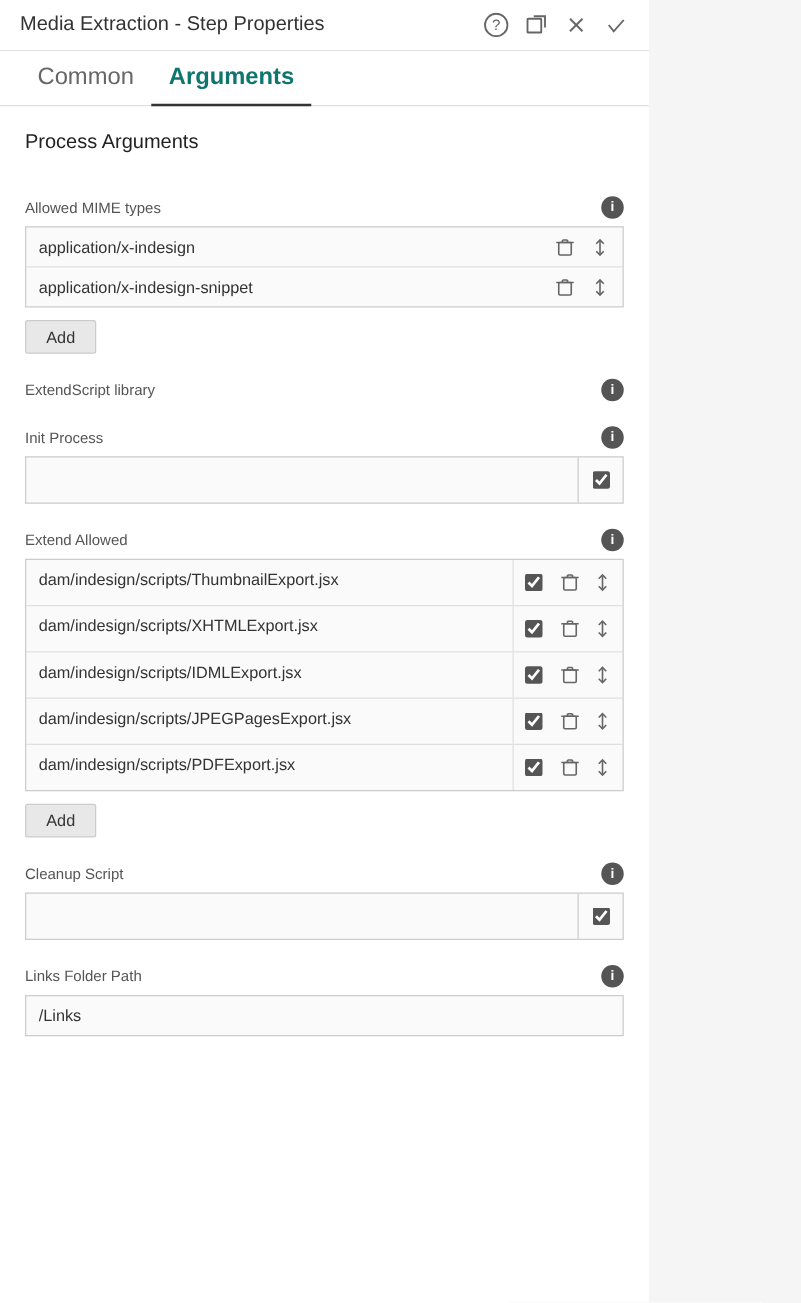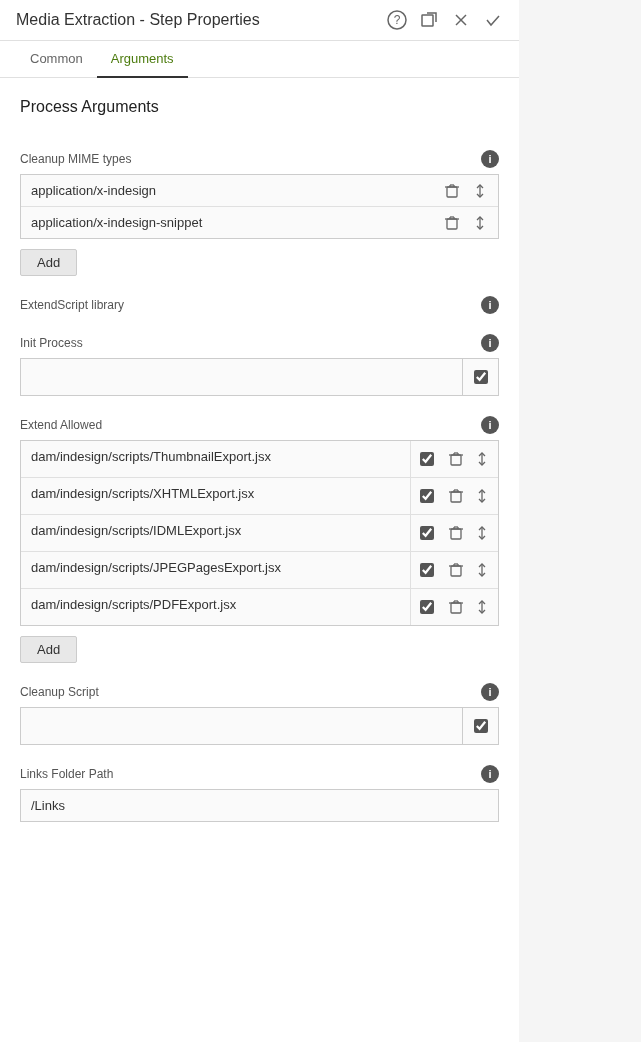--- a/index.html
+++ b/index.html
@@ -56,29 +56,29 @@
       display: flex;
       border-bottom: 1px solid #e0e0e0;
       background: #fff;
       padding: 0 16px;
     }
 
     .tab {
       padding: 10px 14px;
       cursor: pointer;
       color: #666;
-      font-size: 13px;
+      font-size: 19px;
       border-bottom: 2px solid transparent;
       margin-bottom: -1px;
     }
 
     .tab.active {
-      color: #4d7c0f;
+      color: #0f766e;
       border-bottom: 2px solid #333;
-      font-weight: 400;
+      font-weight: 700;
     }
 
     .content {
       padding: 20px 20px;
       flex: 1;
       overflow-y: auto;
     }
 
     .section-title {
       font-size: 16px;
@@ -292,21 +292,21 @@
     <div class="tab">Common</div>
     <div class="tab active">Arguments</div>
   </div>
 
   <div class="content">
 
     <div class="section-title">Process Arguments</div>
 
     <div class="field-group">
       <div class="field-label-row">
-        <span class="field-label">Cleanup MIME types</span>
+        <span class="field-label">Allowed MIME types</span>
         <div class="info-icon">i</div>
       </div>
       <div class="mime-list">
         <div class="mime-row">
           <input class="mime-input" type="text" value="application/x-indesign" style="">
           <div class="mime-actions">
             <button class="icon-btn">
               <svg class="trash-svg" viewBox="0 0 16 16" fill="none" stroke="#666" stroke-width="1.3">
                 <rect x="3" y="4" width="10" height="10" rx="1"></rect>
                 <line x1="1" y1="4" x2="15" y2="4"></line>

